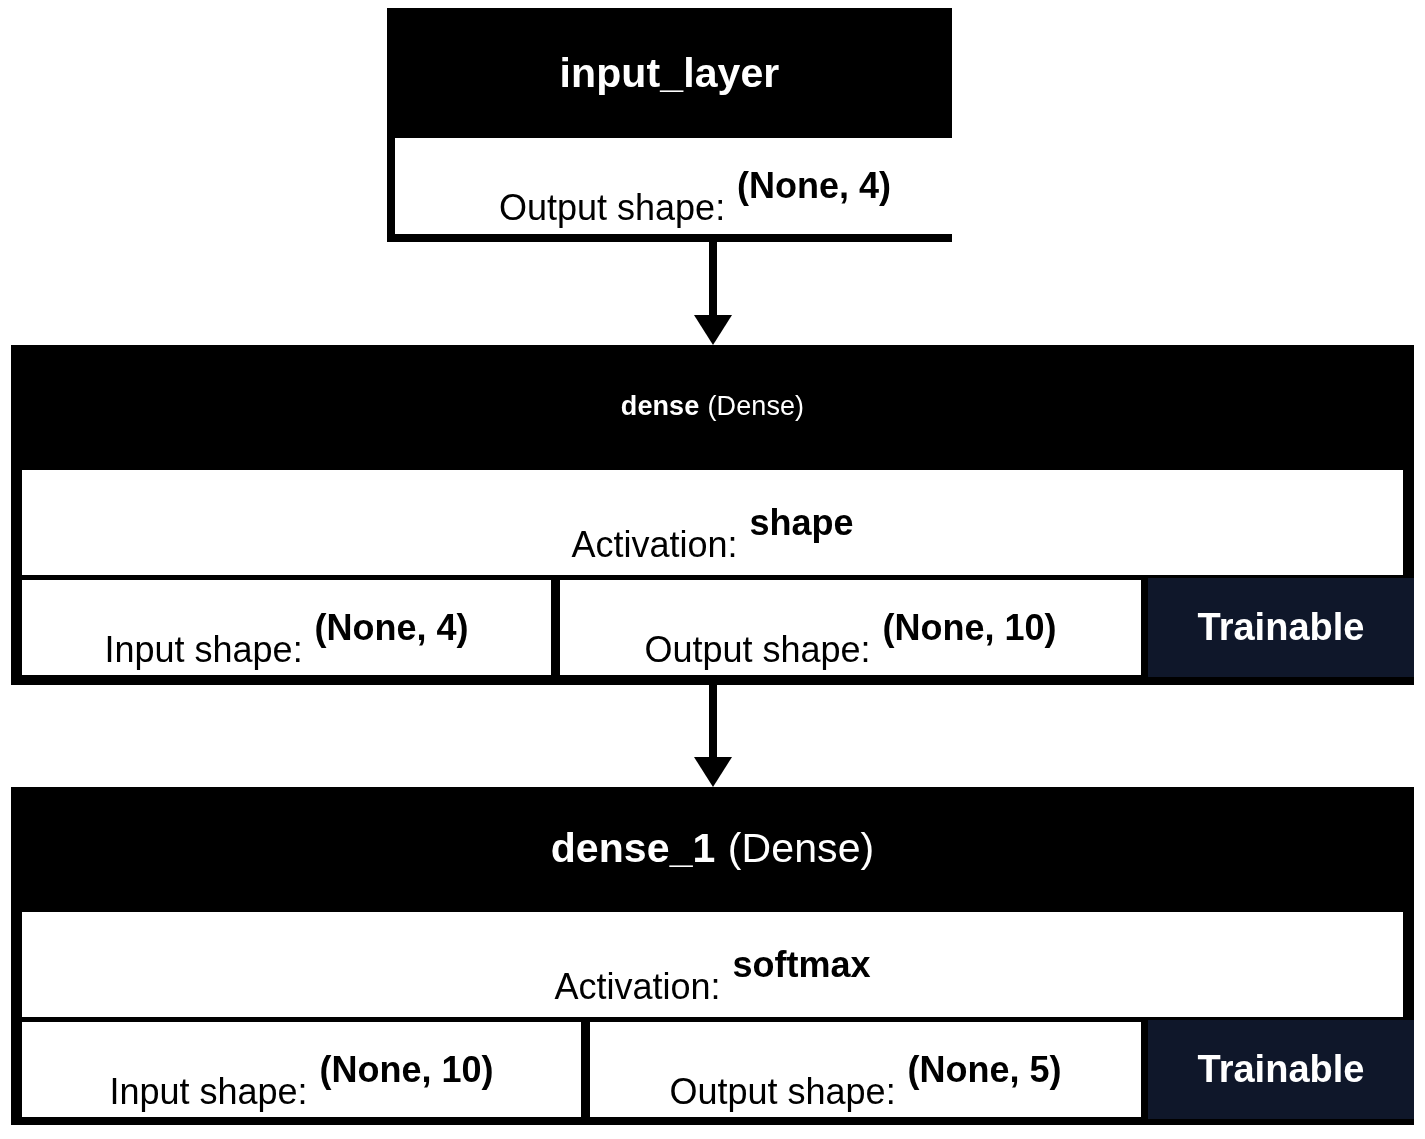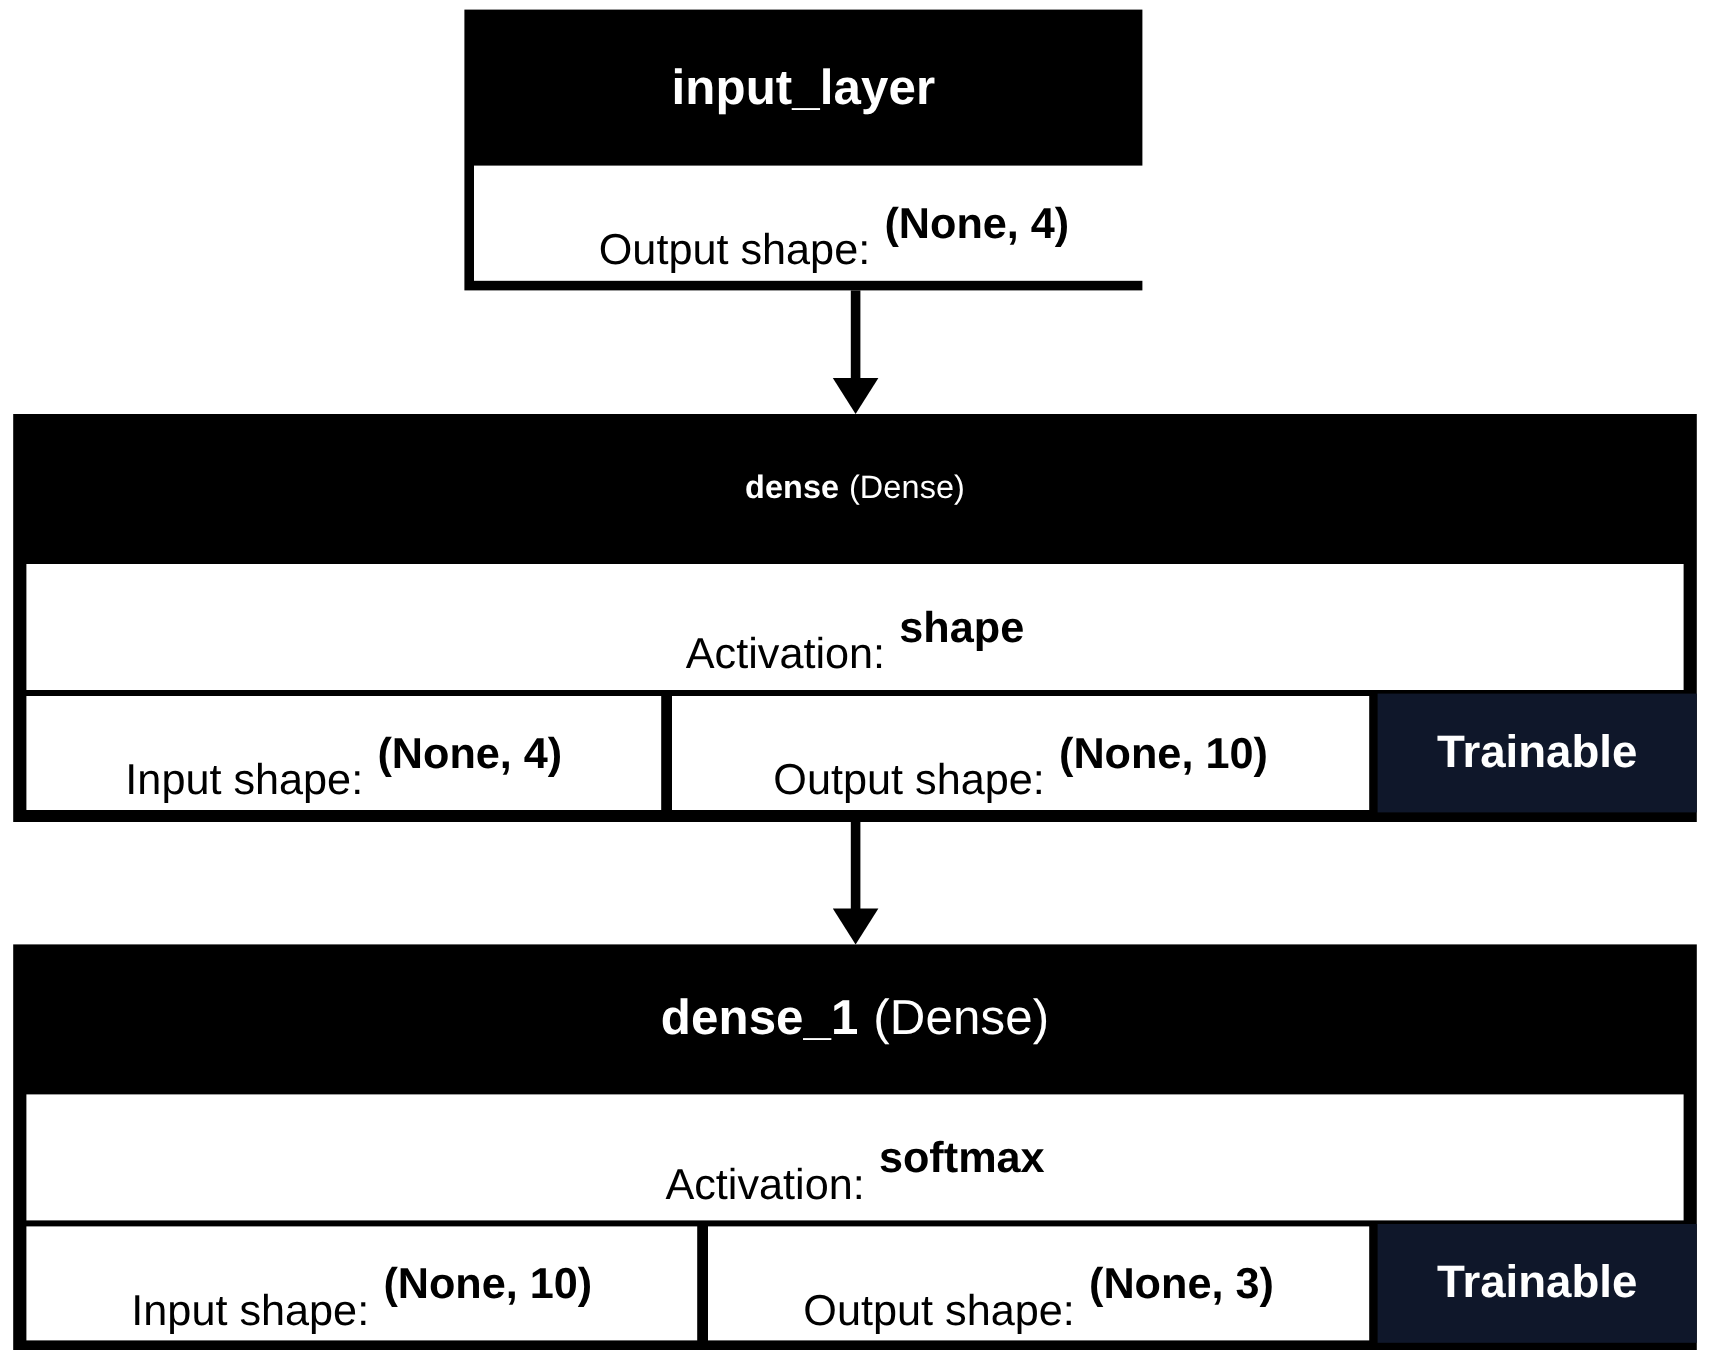--- a/index.html
+++ b/index.html
@@ -174,18 +174,18 @@
     <div class="cell" id="n2-act">
       <span class="lbl">Activation:</span>
         <span class="val">softmax</span>
     </div>
     <div class="cell" id="n2-in">
       <span class="lbl">Input shape:</span>
         <span class="val">(None, 10)</span>
     </div>
     <div class="cell" id="n2-out">
       <span class="lbl">Output shape:</span>
-        <span class="val">(None, 3)</span>
+        <span class="val">(None, 5)</span>
     </div>
     <div class="cell trainable" id="n2-tr">Trainable</div>
   </div>
 
 </div>
 
 </body></html>

